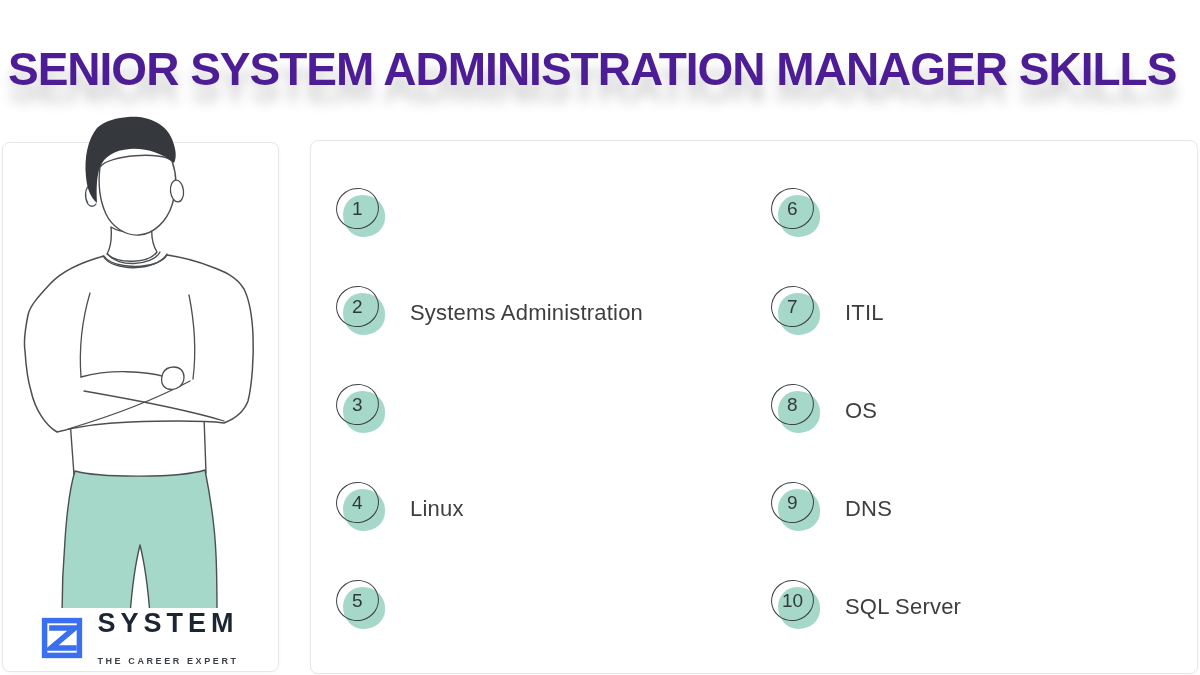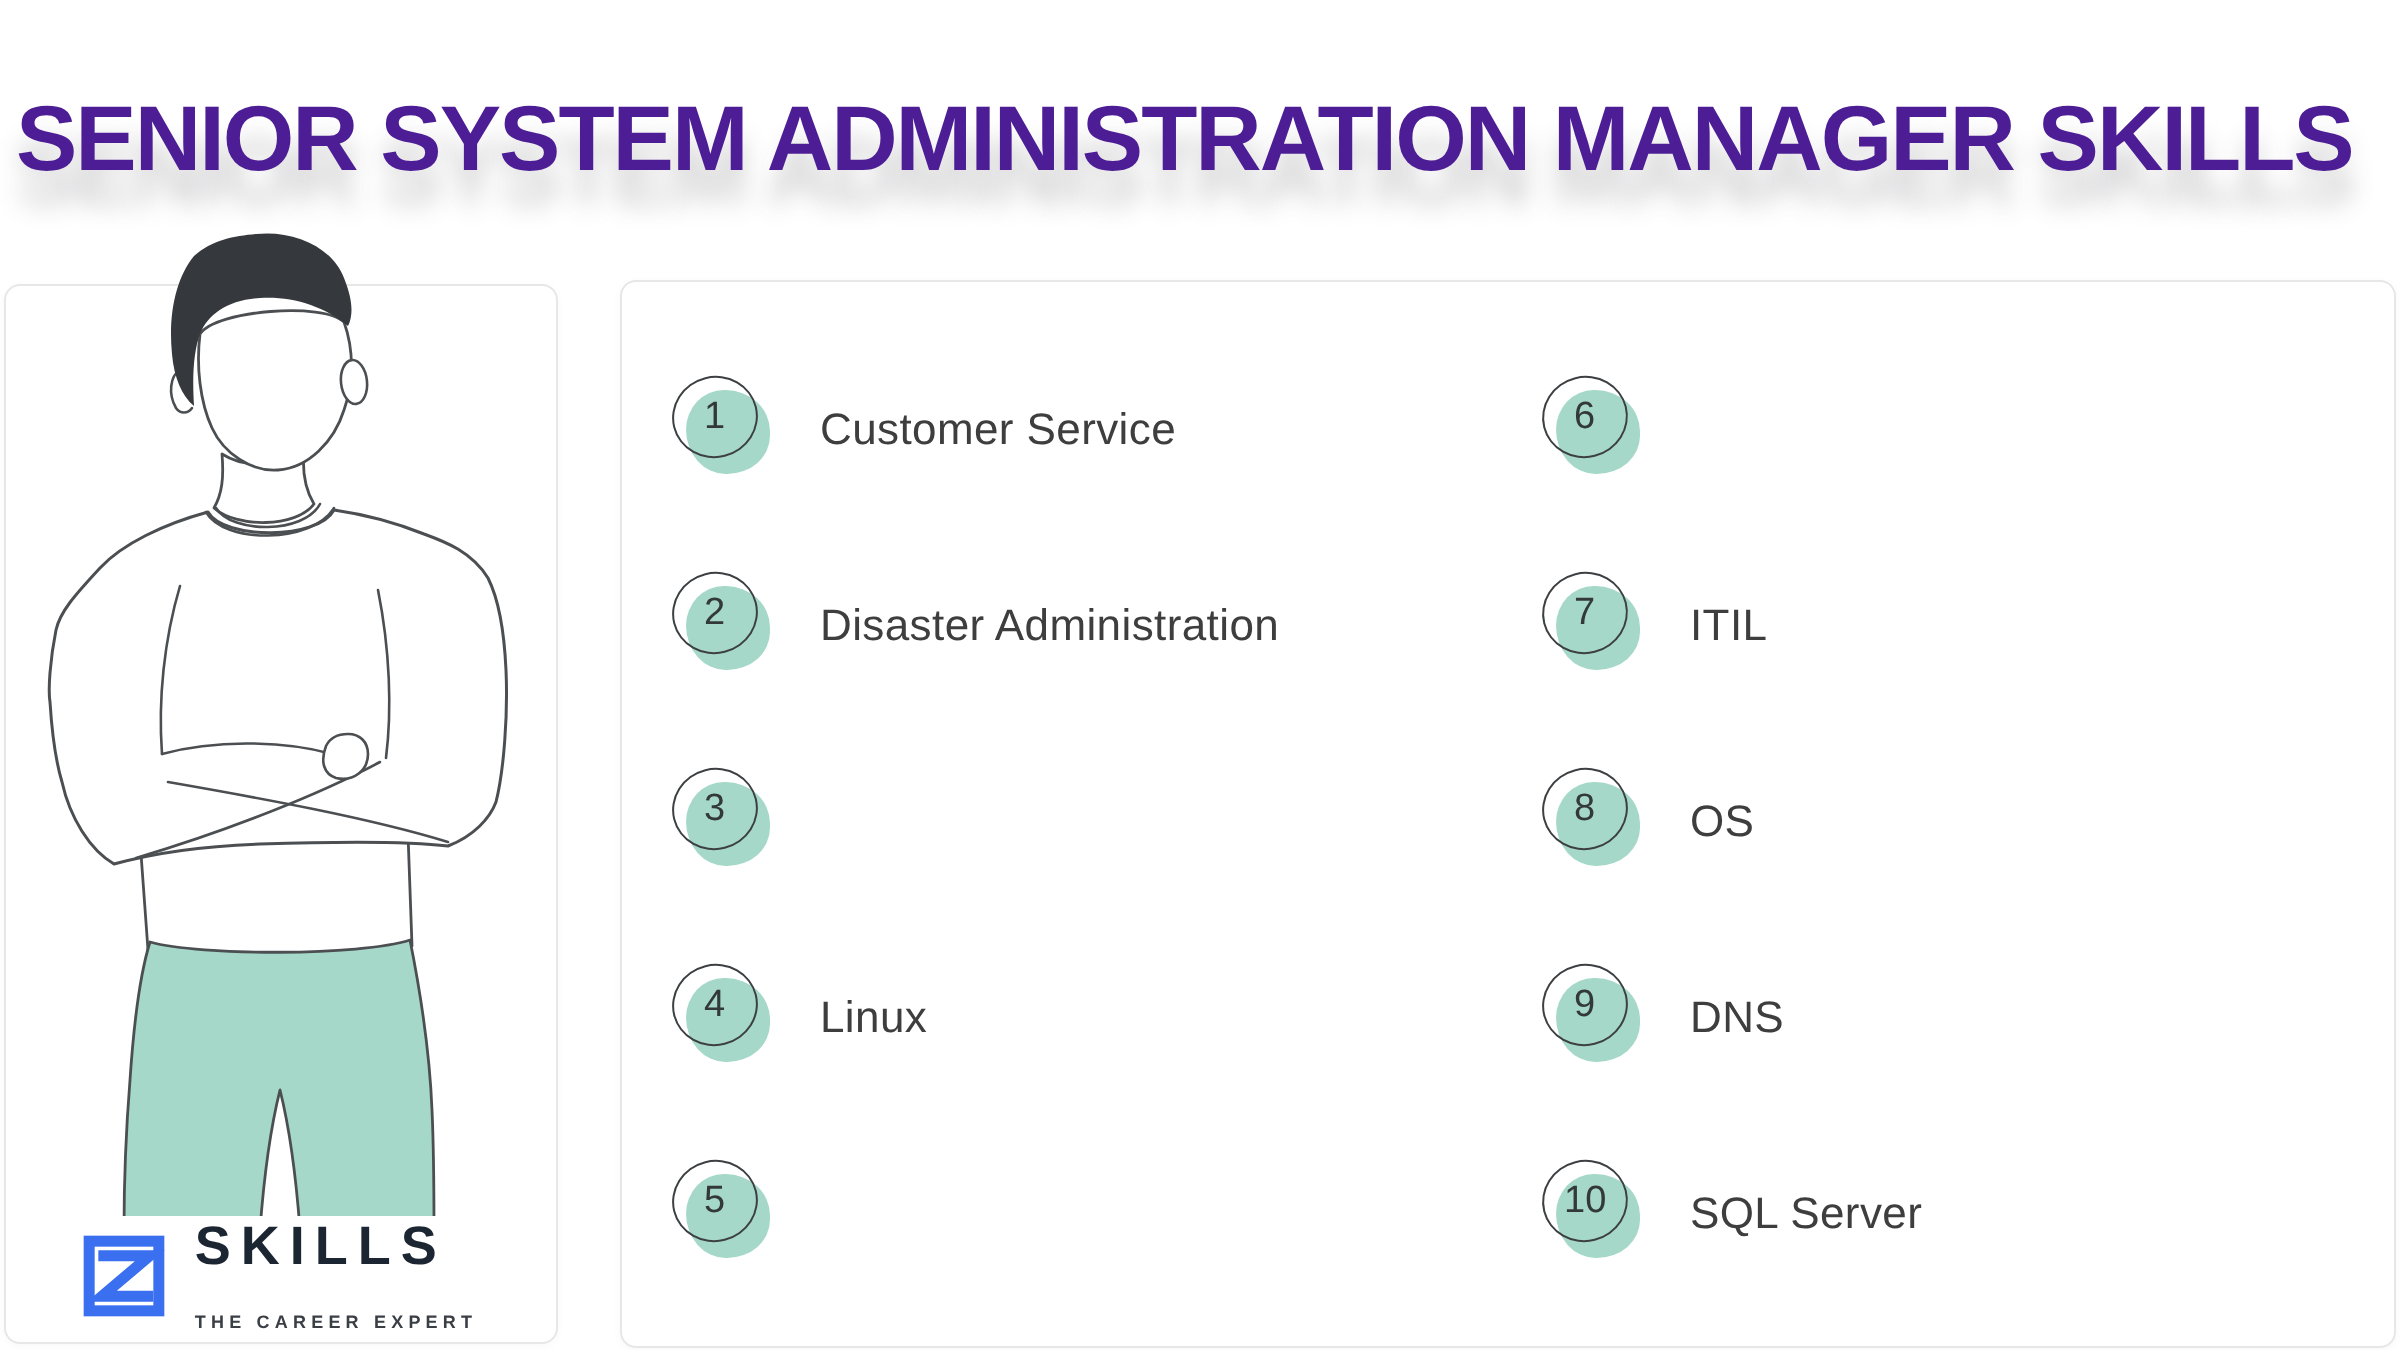--- a/index.html
+++ b/index.html
@@ -126,46 +126,45 @@
           C91 83 87 74 86 62 C84 42 88 24 97 13 C106 5 117 3 128 2 Z" fill="#35383c" stroke="none"></path>
   </g>
 </svg>
 
 <div class="logo-strip">
   <svg class="logo-mark" viewBox="0 0 48 48" aria-hidden="true">
     <rect x="5" y="5" width="38" height="38" fill="none" stroke="#3a6ff0" stroke-width="6"></rect>
     <path d="M10 13 H38 L12 35 H40" fill="none" stroke="#3a6ff0" stroke-width="6"></path>
   </svg>
   <div class="logo-text-block">
-    <span class="logo-brand">SKILLS</span>
+    <span class="logo-brand">SYSTEM</span>
     <span class="logo-tagline">THE CAREER EXPERT</span>
   </div>
 </div>
 
 <div class="card skills-card">
   <div class="skills-grid">
 
     <div class="skills-col">
       <div class="skill-row">
         <div class="badge">
           <span class="blob"></span>
           <span class="ring">
             <span class="num">1</span>
           </span>
         </div>
-        <div class="skill-label">Customer Service</div>
       </div>
       <div class="skill-row">
         <div class="badge">
           <span class="blob"></span>
           <span class="ring">
             <span class="num">2</span>
           </span>
         </div>
-        <div class="skill-label">Disaster Administration</div>
+        <div class="skill-label">Systems Administration</div>
       </div>
       <div class="skill-row">
         <div class="badge">
           <span class="blob"></span>
           <span class="ring">
             <span class="num">3</span>
           </span>
         </div>
       </div>
       <div class="skill-row">

